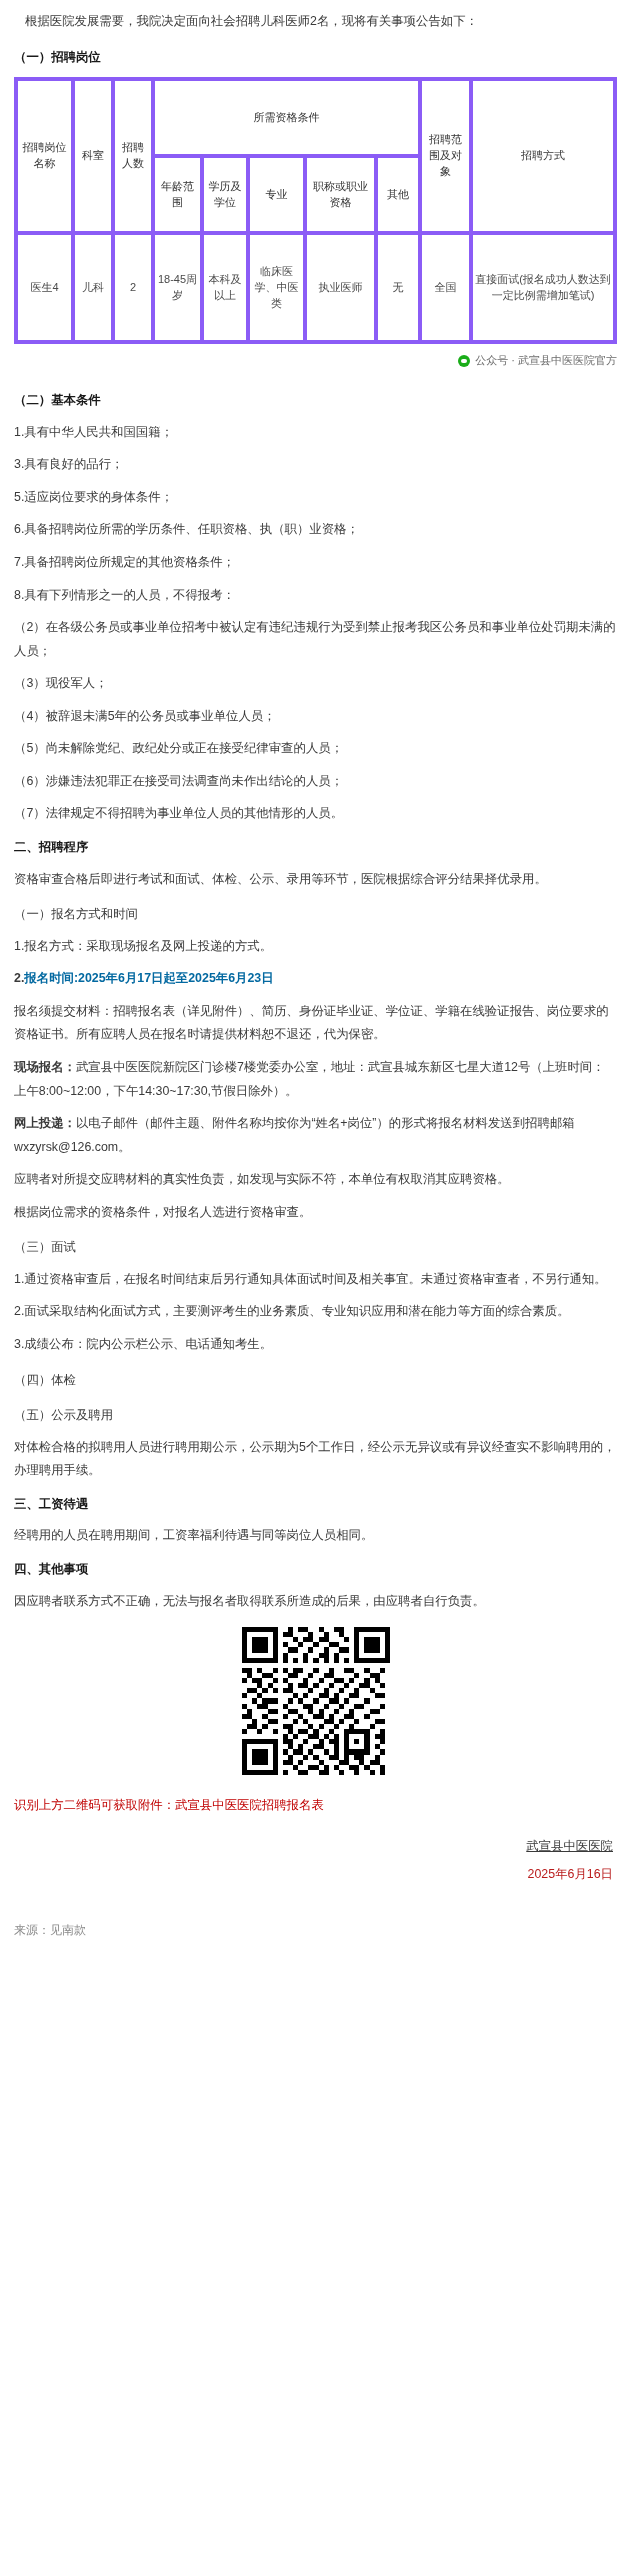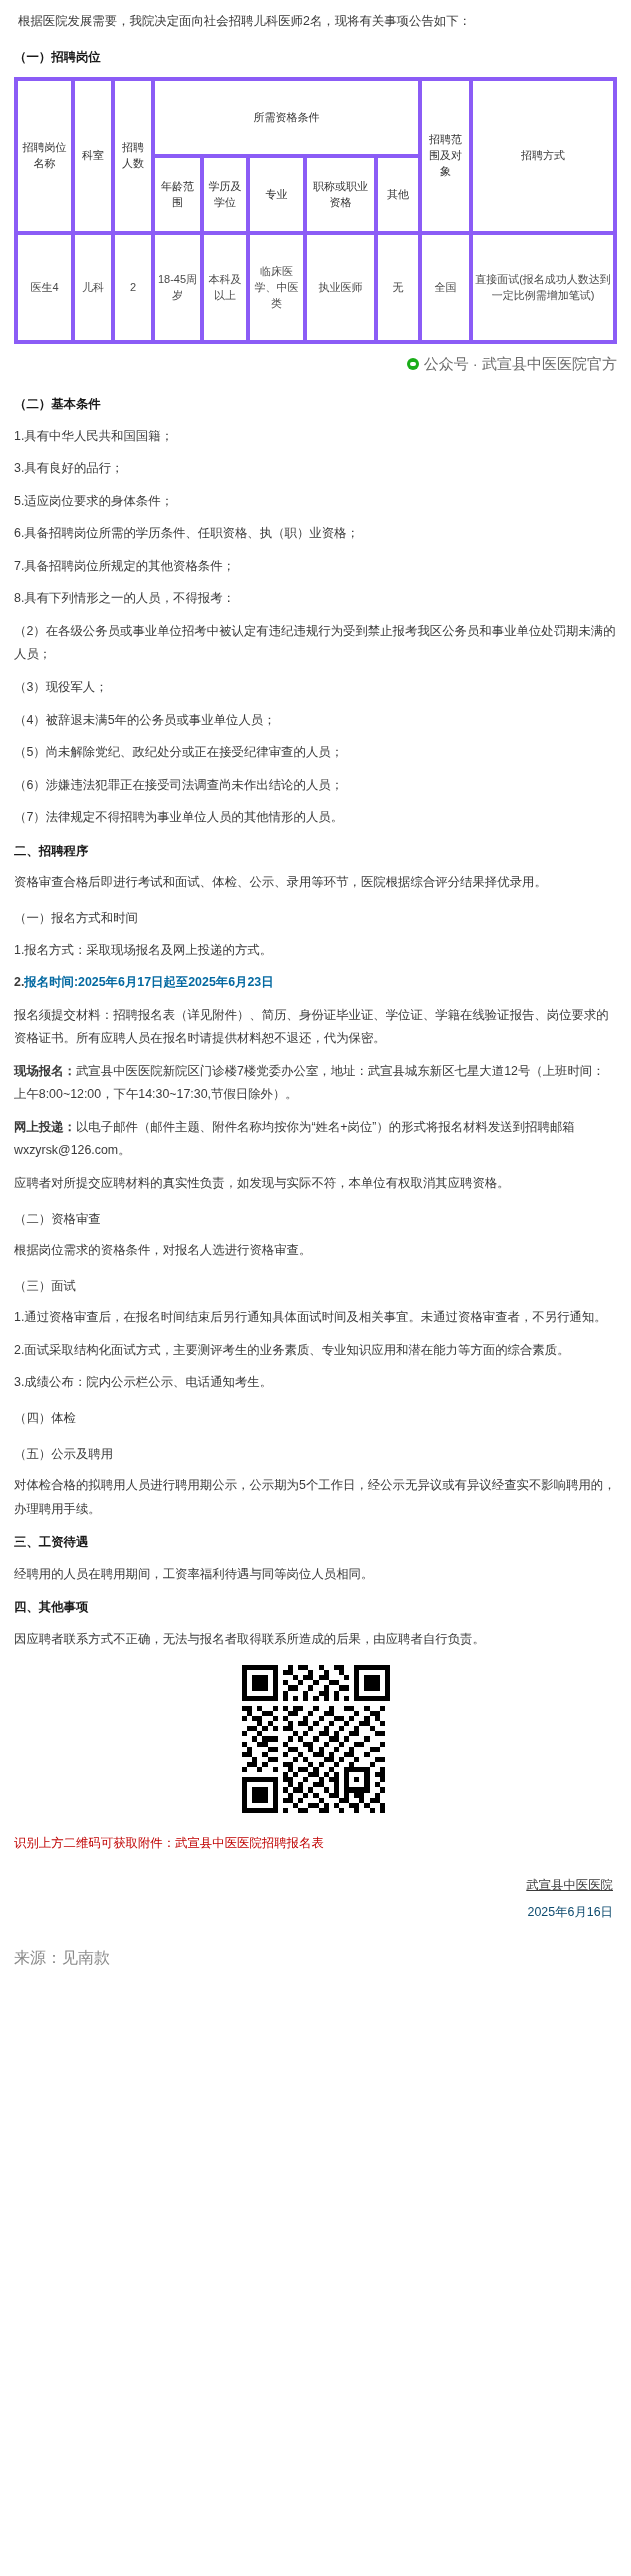--- a/index.html
+++ b/index.html
@@ -8,21 +8,21 @@
     background: #ffffff;
   }
   body {
     width: 631px;
     font-family: "Liberation Sans", "DejaVu Sans", sans-serif;
     color: #3a3a3a;
     font-size: 12.4px;
     line-height: 1.9;
   }
   .page { padding: 10px 14px 0 14px; }
-  p { margin: 0 0 10px 4px; }
+  p { margin: 0 0 10px 11px; }
   .intro { margin-bottom: 12px; }
   .sec-title { font-weight: bold; color: #1a1a1a; margin: 10px 0 8px 0; }
   .sub-title { margin: 12px 0 8px 0; }
   .ind { margin: 0 0 9px 0; }
   .bold { font-weight: bold; }
   .bold-red { font-weight: bold; color: #0369a1; }
 
   
   table.jobs {
     border-collapse: collapse;
@@ -52,21 +52,21 @@
   .colw8 { width: 44px; }
   .colw9 { width: 51px; }
   .colw10 { width: auto; }
 
   
   .badge-wrap { text-align: right; margin: 6px 0 14px 0; }
   .badge {
     display: inline-flex;
     align-items: center;
     gap: 5px;
-    font-size: 15px;
+    font-size: 11px;
     color: #6b6b6b;
   }
   .badge-dot {
     width: 12px; height: 12px;
     border-radius: 50%;
     background: #1aad19;
     display: inline-block;
     position: relative;
   }
   .badge-dot::after {
@@ -82,22 +82,22 @@
   .qr-wrap { text-align: center; margin: 14px 0 10px 0; }
   .qr {
     width: 148px; height: 148px;
     display: inline-block;
     background: #fff;
   }
   .qr svg { display: block; }
 
   .footnote { color: #c00000; margin: 8px 0 18px 0; }
   .sign { text-align: right; margin: 0 4px 4px 0; color: #3a3a3a; text-decoration: underline; }
-  .sign2 { text-align: right; margin: 0 4px 18px 0; color: #0c4a6e; }
-  .source { color: #8a8a8a; font-size: 16px; margin: 8px 0 14px 0; }
+  .sign2 { text-align: right; margin: 0 4px 33px 0; color: #b91c1c; }
+  .source { color: #8a8a8a; font-size: 12px; margin: 8px 0 14px 0; }
 </style>
 </head>
 <body>
 
 <div class="page">
 
   <p class="intro">根据医院发展需要，我院决定面向社会招聘儿科医师2名，现将有关事项公告如下：</p>
 
   <p class="sec-title">（一）招聘岗位</p>
 
@@ -176,21 +176,20 @@
   </p>
   <p class="ind">报名须提交材料：招聘报名表（详见附件）、简历、身份证毕业证、学位证、学籍在线验证报告、岗位要求的资格证书。所有应聘人员在报名时请提供材料恕不退还，代为保密。</p>
   <p class="ind">
     <span class="bold">现场报名：</span><span>武宣县中医医院新院区门诊楼7楼党委办公室，地址：武宣县城东新区七星大道12号（上班时间：上午8:00~12:00，下午14:30~17:30,节假日除外）。</span>
   </p>
   <p class="ind">
     <span class="bold">网上投递：</span><span>以电子邮件（邮件主题、附件名称均按你为“姓名+岗位”）的形式将报名材料发送到招聘邮箱wxzyrsk@126.com。</span>
   </p>
   <p class="ind">应聘者对所提交应聘材料的真实性负责，如发现与实际不符，本单位有权取消其应聘资格。</p>
 
-  <p class="sub-title">（二）资格审查</p>
   <p class="ind">根据岗位需求的资格条件，对报名人选进行资格审查。</p>
 
   <p class="sub-title">（三）面试</p>
   <p class="ind">1.通过资格审查后，在报名时间结束后另行通知具体面试时间及相关事宜。未通过资格审查者，不另行通知。</p>
   <p class="ind">2.面试采取结构化面试方式，主要测评考生的业务素质、专业知识应用和潜在能力等方面的综合素质。</p>
   <p class="ind">3.成绩公布：院内公示栏公示、电话通知考生。</p>
 
   <p class="sub-title">（四）体检</p>
 
   <p class="sub-title">（五）公示及聘用</p>

